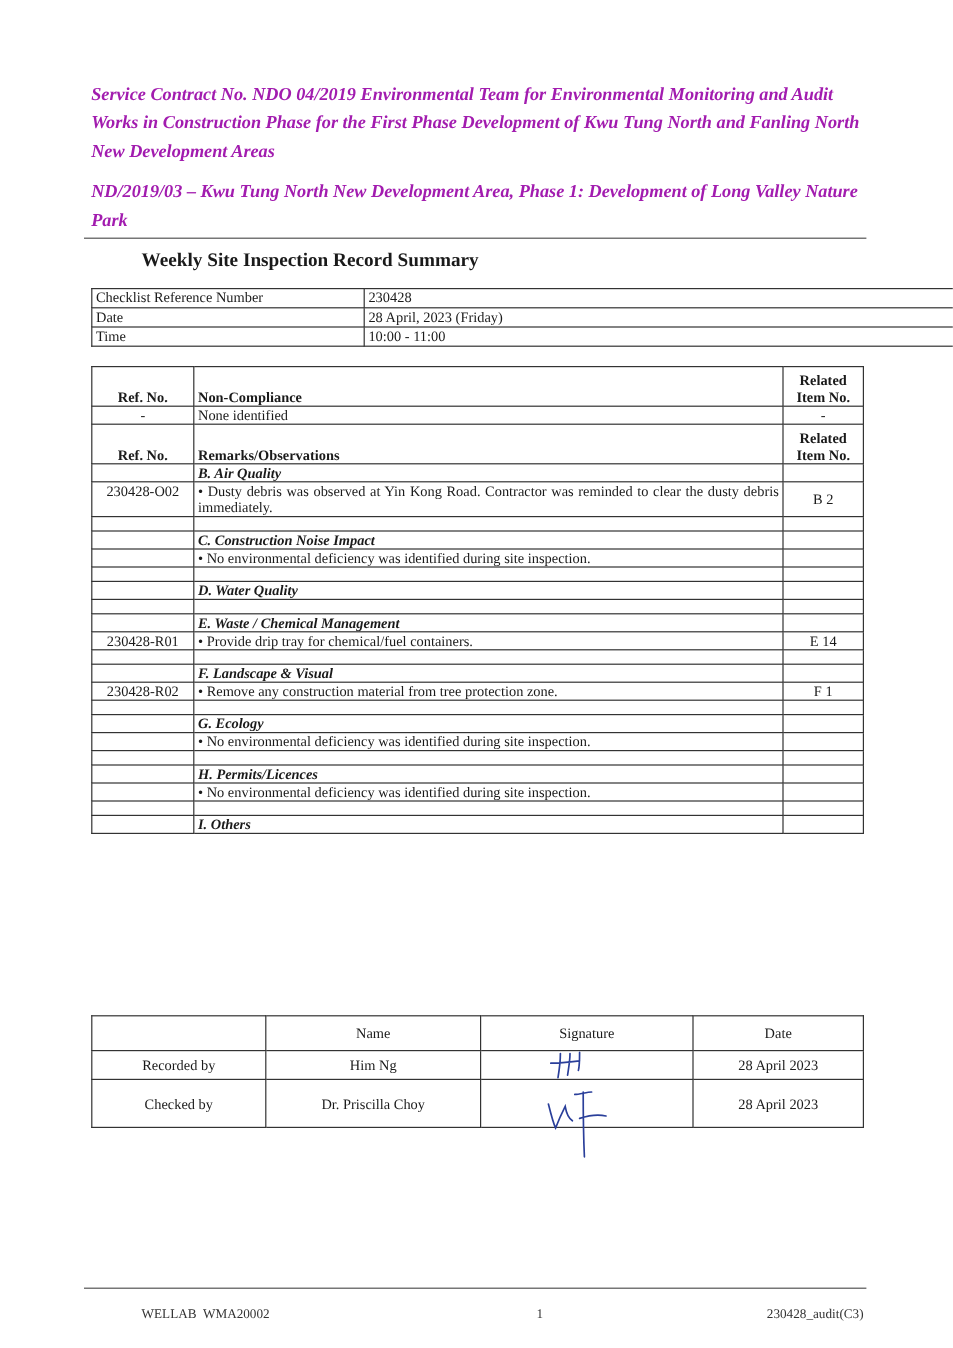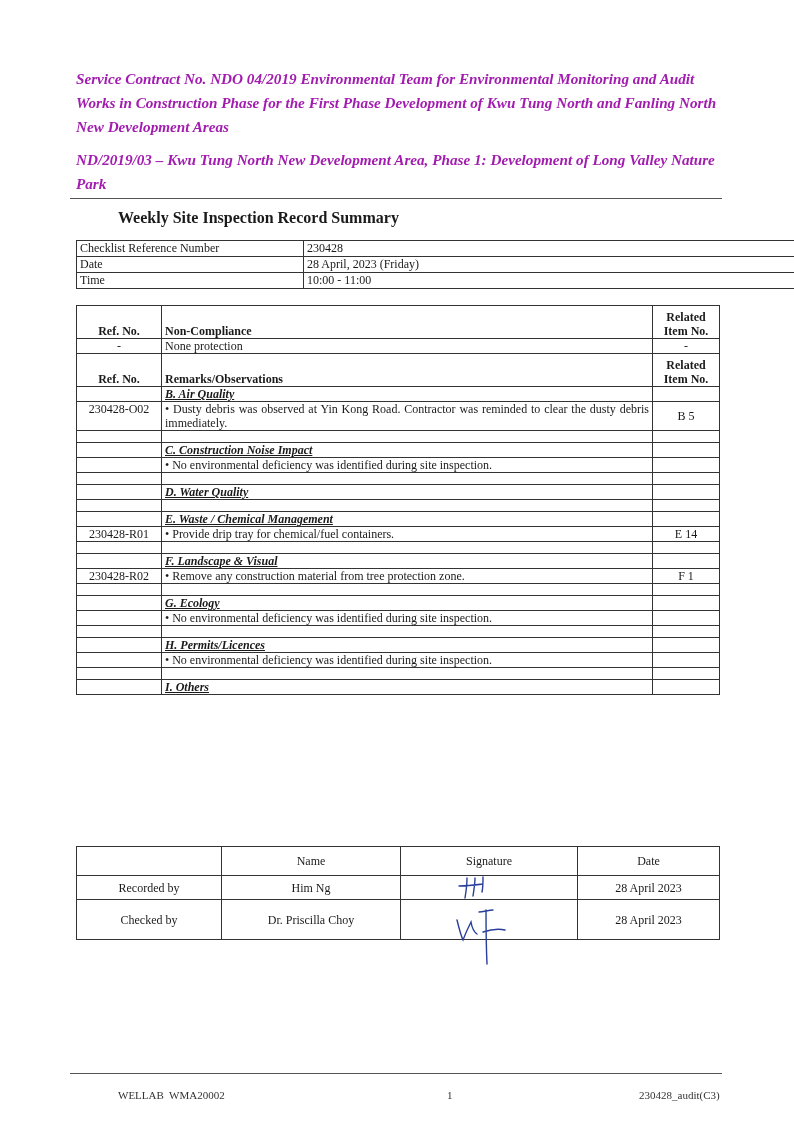--- a/index.html
+++ b/index.html
@@ -14,21 +14,21 @@
   .subtitle { position:absolute; left:77px; top:209px; font-weight:bold; font-size:16px;margin-left:41px; }
   table { border-collapse:collapse; position:absolute; font-size:12px; }
   td { border:1px solid #333; padding:0 3px; vertical-align:top; line-height:14px; }
   .info { left:76px; top:240px; width:765px; }
   .info td { height:15px; line-height:15px; }
   .info td.k { width:220px; }
   .main { left:76px; top:305px; width:644px; }
   .main td.ref { width:78px; text-align:center; }
   .main td.rel { width:60px; text-align:center; }
   .main td.hdr { font-weight:bold; vertical-align:bottom; }
-  .main tr.sec td.txt { font-weight:bold; font-style:italic; text-decoration:underline; }
+  .main tr.sec td.txt { font-weight:bold; font-style:italic; }
   .main tr.blank td { height:11px; }
   .main td.just { text-align:justify; }
   .main td.mid { vertical-align:middle; }
   .sig { left:76px; top:846px; width:644px; font-size:12px; }
   .sig td { text-align:center; vertical-align:middle; }
   .sig td.c1 { width:138px; }
   .sig td.c2 { width:172px; }
   .sig td.c3 { width:170px; position:relative; }
   .footer { position:absolute; top:1089px; font-size:11px; color:#333;margin-left:40px; }
   .f-left { left:78px; }
@@ -67,39 +67,39 @@
   <table class="main">
 
     <tbody>
         <tr style="height:33px;">
       <td class="ref hdr">Ref. No.</td>
       <td class="hdr">Non-Compliance</td>
       <td class="rel hdr">Related Item No.</td>
     </tr>
     <tr>
       <td class="ref">-</td>
-      <td>None protection</td>
+      <td>None identified</td>
       <td class="rel">-</td>
     </tr>
 
     <tr style="height:33px;">
       <td class="ref hdr">Ref. No.</td>
       <td class="hdr">Remarks/Observations</td>
       <td class="rel hdr">Related Item No.</td>
     </tr>
 
     <tr class="sec">
           <td class="ref"></td>
           <td class="txt">B. Air Quality</td>
           <td class="rel"></td>
         </tr>
     <tr>
       <td class="ref">230428-O02</td>
       <td class="just">• Dusty debris was observed at Yin Kong Road. Contractor was reminded to clear the dusty debris immediately.</td>
-      <td class="rel mid">B 5</td>
+      <td class="rel mid">B 2</td>
     </tr>
     <tr class="blank">
           <td></td>
           <td></td>
           <td></td>
         </tr>
 
     <tr class="sec">
           <td class="ref"></td>
           <td class="txt">C. Construction Noise Impact</td>

